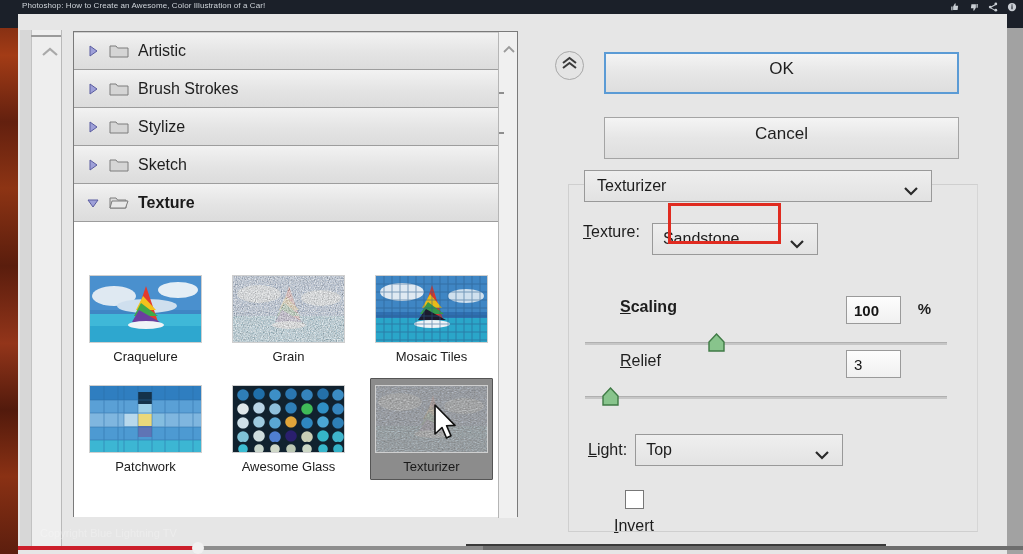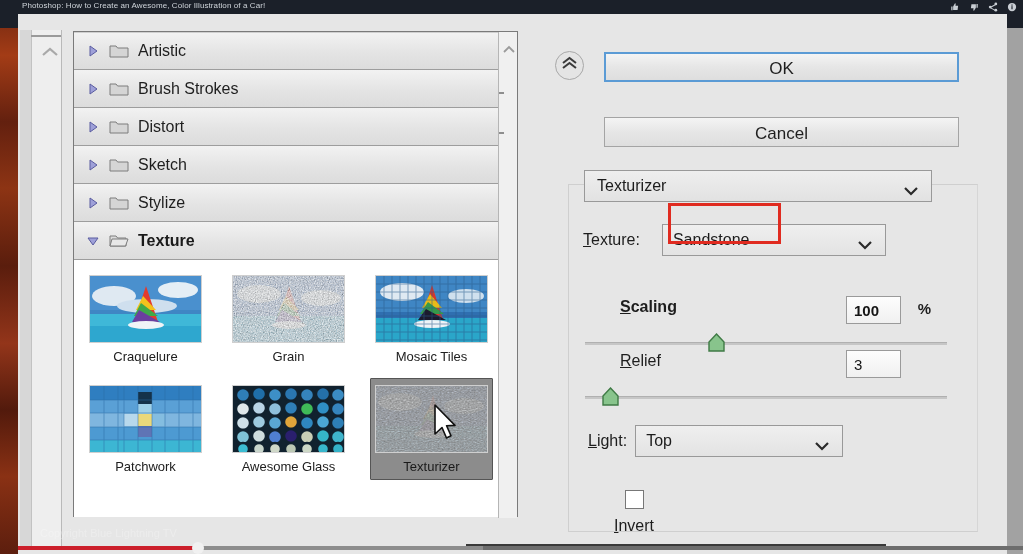--- a/index.html
+++ b/index.html
@@ -104,21 +104,21 @@
   
   .right-pane { position: absolute; left: 508px; top: 16px; width: 462px; height: 520px; }
 
   .collapse-btn {
     position: absolute; left: 29px; top: 21px; width: 29px; height: 29px;
     border-radius: 50%; background: #e4e4e4; border: 1px solid #a8a8a8;
     display: flex; align-items: center; justify-content: center;
   }
 
   .btn {
-    position: absolute; height: 30px; width: 355px; left: 78px;
+    position: absolute; height: 42px; width: 355px; left: 78px;
     background: linear-gradient(180deg,#f4f4f4 0%,#e6e6e6 50%,#dedede 100%);
     border: 1px solid #a4a4a4;
     font-size: 17px; color: #1f1f1f; text-align: center; line-height: 32px;
     font-family: "Liberation Sans", sans-serif;
   }
   .btn.ok { top: 22px; border: 2px solid #5b9bd5; line-height: 30px; }
   .btn.cancel { top: 72px; margin-top: 15px; }
 
   .filter-select {
     position: absolute; left: 58px; top: 140px; width: 348px; height: 32px;
@@ -127,26 +127,26 @@
     font-size: 16px; color: #1c1c1c;
   }
   .filter-select .chev { position: absolute; right: 12px; top: 11px; }
 
   .group-box {
     position: absolute; left: 42px; top: 154px; width: 410px; height: 348px;
     border: 1px solid #cfcfcf; border-right-color:#d6d6d6;
   }
 
   .row-texture {
-    position: absolute; left: 57px; top: 193px; height: 34px; display: flex; align-items: center;
+    position: absolute; left: 57px; top: 193px; height: 34px; display: flex; 
   }
   .lbl { font-size: 16px; color: #1d1d1d; }
   .lbl u { text-decoration: underline; }
   .texture-select {
-    position: relative; margin-left: 22px; width: 224px; height: 32px;
+    position: relative; margin-left: 12px; width: 166px; height: 32px;
     background: linear-gradient(180deg,#efefef 0%,#e3e3e3 100%);
     border: 1px solid #999; display: flex; align-items: center; padding-left: 10px;
     font-size: 16px; color: #1c1c1c;
   }
   .texture-select .chev { position: absolute; right: 12px; top: 11px; }
   .red-box {
     position: absolute; left: 668px; top: 203px; width: 113px; height: 41px;
     border: 3px solid #e02b20; background: transparent;
   }
 
@@ -161,21 +161,21 @@
     border: 1px solid #9a9a9a; font-size: 15px; color: #151515;
     display: flex; align-items: center; padding-left: 7px;
   }
   .pct { position: absolute; right: 16px; top: 4px; font-size: 15px; color: #1d1d1d; }
   .track-line {
     position: absolute; left: 0; top: 46px; width: 362px; height: 3px;
     background: #c6c6c6; border-top: 1px solid #b0b0b0;
   }
   .knob { position: absolute; top: 37px; }
 
-  .row-light { position: absolute; left: 62px; top: 395px; display: flex; align-items: center; }
+  .row-light { position: absolute; left: 62px; top: 404px; display: flex; align-items: center; }
   .light-select {
     position: relative; margin-left: 8px; width: 208px; height: 32px;
     background: linear-gradient(180deg,#efefef 0%,#e3e3e3 100%);
     border: 1px solid #999; display: flex; align-items: center; padding-left: 10px;
     font-size: 16px; color: #1c1c1c;
   }
   .light-select .chev { position: absolute; right: 12px; top: 11px; }
 
   .row-invert { position: absolute; left: 88px; top: 460px; display: flex; align-items: center; gap: 8px; flex-direction: column; }
   .chk {
@@ -278,60 +278,47 @@
                 </svg>
             </span>
             <span class="folder">
               <svg width="20" height="16" viewBox="0 0 20 16">
                   <path d="M1 3h6l1.6 2H19v9H1z" fill="#d5d5d5" stroke="#7c7c7c" stroke-width="1"></path>
                 </svg>
             </span>
             <span class="cat-label">Brush Strokes</span>
           </div>
 
+
           <div class="cat-row">
             <span class="tri">
               <svg width="14" height="14" viewBox="0 0 14 14">
                   <path d="M4 2 L11 7 L4 12 Z" fill="#9ea0d8" stroke="#5a5ca0" stroke-width="1"></path>
                 </svg>
             </span>
             <span class="folder">
               <svg width="20" height="16" viewBox="0 0 20 16">
                   <path d="M1 3h6l1.6 2H19v9H1z" fill="#d5d5d5" stroke="#7c7c7c" stroke-width="1"></path>
                 </svg>
             </span>
-            <span class="cat-label">Distort</span>
+            <span class="cat-label">Stylize</span>
           </div>
 
           <div class="cat-row">
             <span class="tri">
               <svg width="14" height="14" viewBox="0 0 14 14">
                   <path d="M4 2 L11 7 L4 12 Z" fill="#9ea0d8" stroke="#5a5ca0" stroke-width="1"></path>
                 </svg>
             </span>
             <span class="folder">
               <svg width="20" height="16" viewBox="0 0 20 16">
                   <path d="M1 3h6l1.6 2H19v9H1z" fill="#d5d5d5" stroke="#7c7c7c" stroke-width="1"></path>
                 </svg>
             </span>
             <span class="cat-label">Sketch</span>
-          </div>
-
-          <div class="cat-row">
-            <span class="tri">
-              <svg width="14" height="14" viewBox="0 0 14 14">
-                  <path d="M4 2 L11 7 L4 12 Z" fill="#9ea0d8" stroke="#5a5ca0" stroke-width="1"></path>
-                </svg>
-            </span>
-            <span class="folder">
-              <svg width="20" height="16" viewBox="0 0 20 16">
-                  <path d="M1 3h6l1.6 2H19v9H1z" fill="#d5d5d5" stroke="#7c7c7c" stroke-width="1"></path>
-                </svg>
-            </span>
-            <span class="cat-label">Stylize</span>
           </div>
 
           <div class="cat-row expanded">
             <span class="tri">
               <svg width="14" height="14" viewBox="0 0 14 14">
                   <path d="M2 4 L12 4 L7 11 Z" fill="#9ea0d8" stroke="#5a5ca0" stroke-width="1"></path>
                 </svg>
             </span>
             <span class="folder">
               <svg width="20" height="16" viewBox="0 0 20 16">

